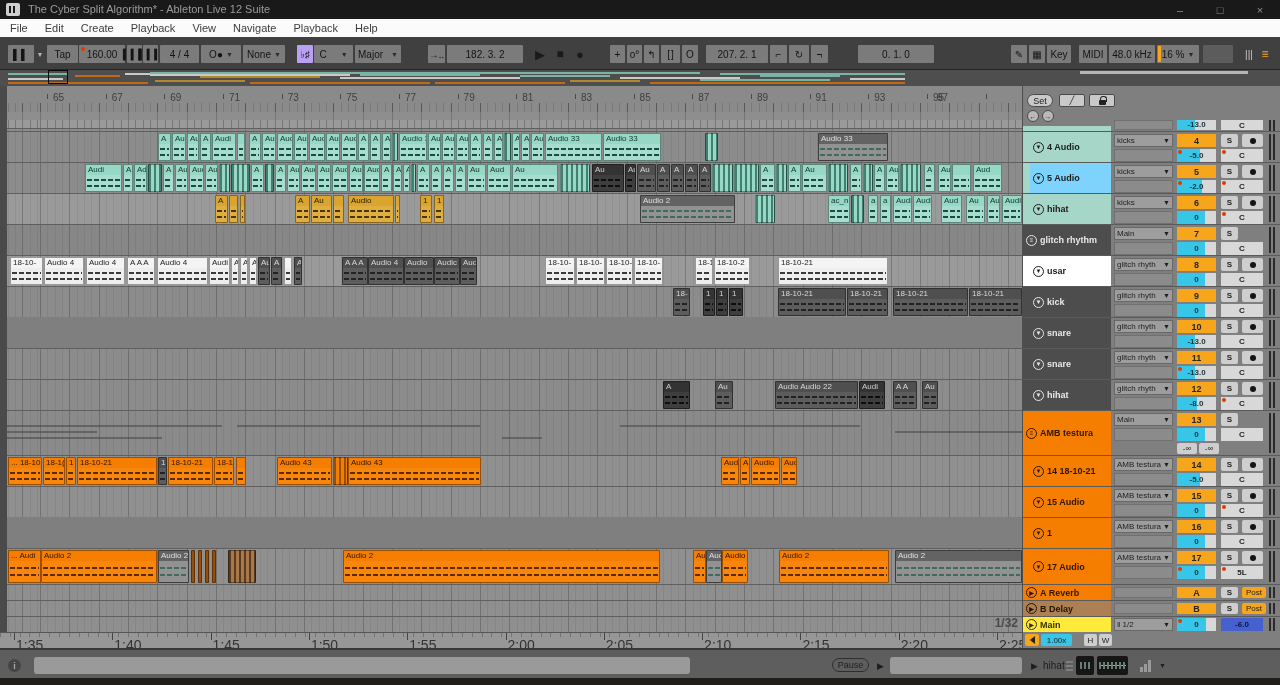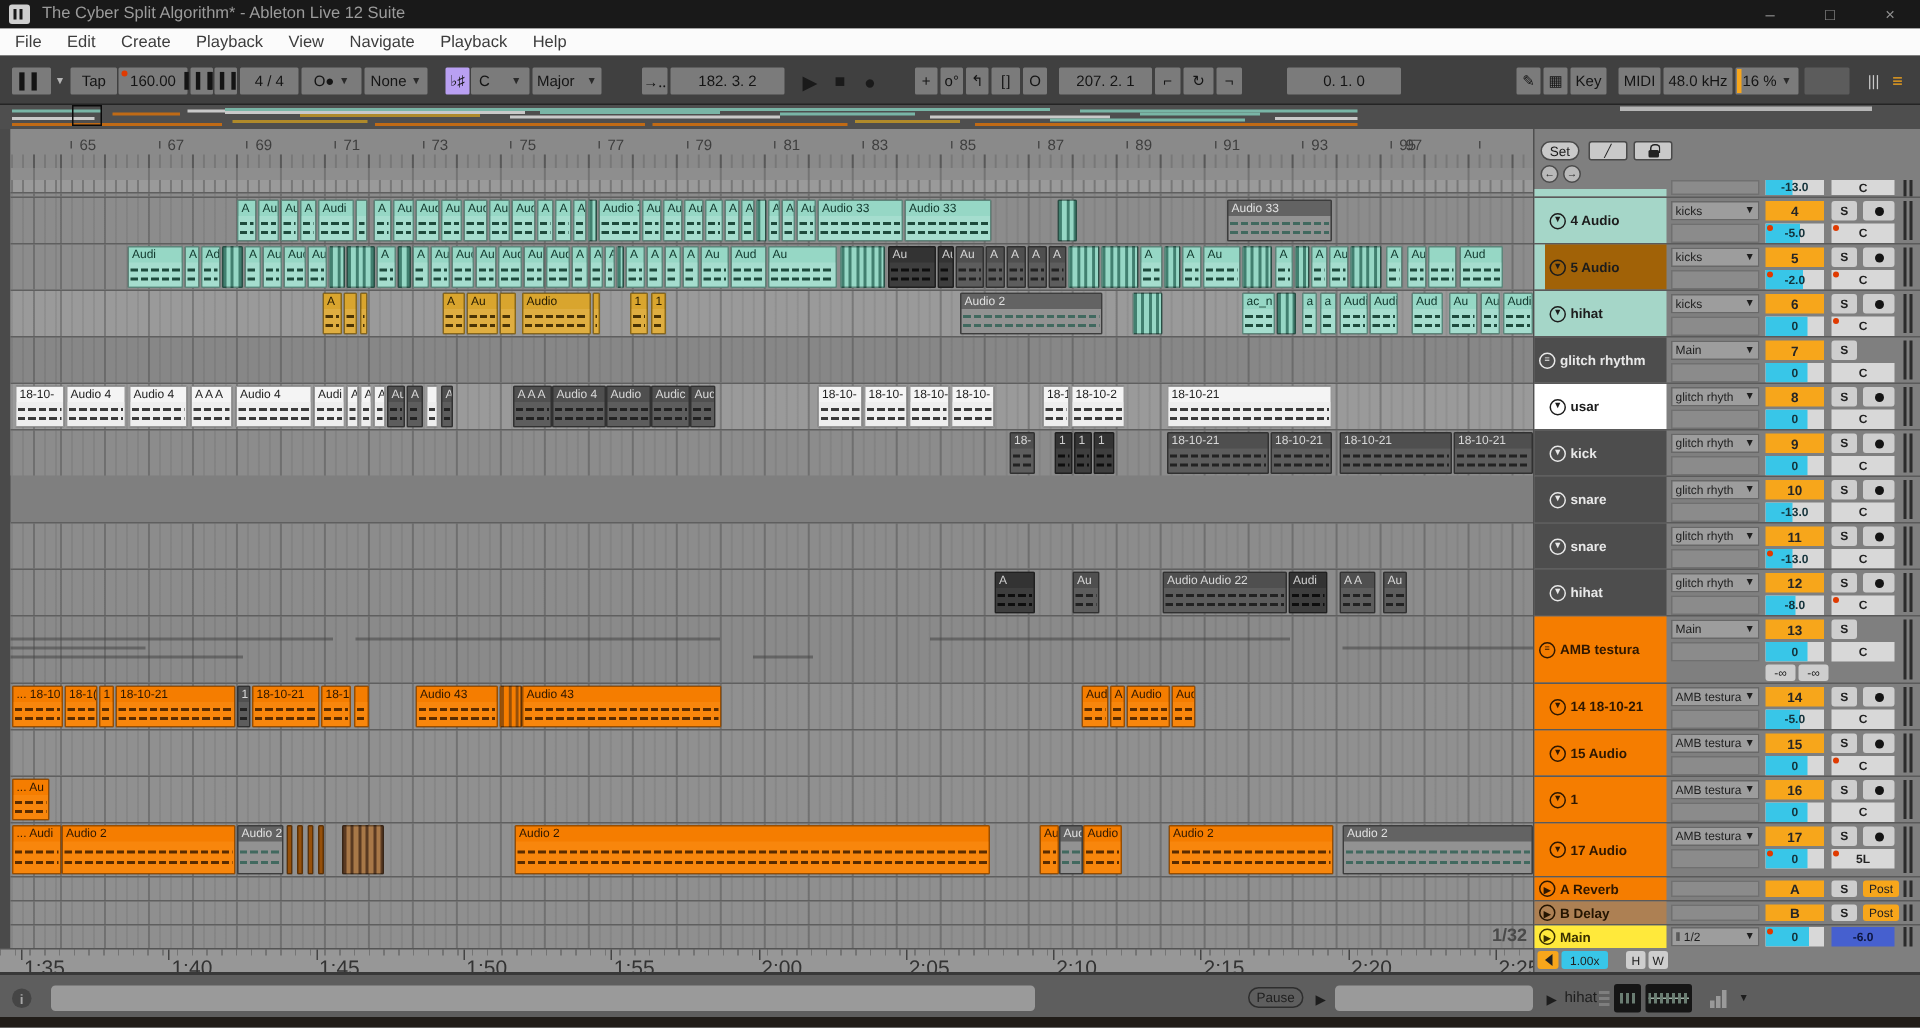--- a/index.html
+++ b/index.html
@@ -1291,29 +1291,20 @@
       </div>
       <div class="clip c-o" style="left: 774px; width: 16px; height: 28px;">
         <div class="ttl">Aud</div>
         <div class="bd">
           <i class="w1"></i>
           <i class="w2"></i>
         </div>
       </div>
     </div>
     <div class="lane" style="top: 400px; height: 31px; background-color: rgb(144, 144, 144);"></div>
-    <div class="lane" style="top: 431px; height: 31px; background-color: rgb(144, 144, 144);">
-      <div class="clip c-o" style="left: 1px; width: 25px; height: 28px;">
-        <div class="ttl">... Au</div>
-        <div class="bd">
-          <i class="w1"></i>
-          <i class="w2"></i>
-        </div>
-      </div>
-    </div>
     <div class="lane" style="top: 462px; height: 36px; background-color: rgb(144, 144, 144);">
       <div class="clip c-o" style="left: 1px; width: 33px; height: 33px;">
         <div class="ttl">... Audi</div>
         <div class="bd">
           <i class="w1"></i>
           <i class="w2"></i>
         </div>
       </div>
       <div class="clip c-o" style="left: 34px; width: 116px; height: 33px;">
         <div class="ttl">Audio 2</div>
@@ -1451,21 +1442,21 @@
           <div class="adot"></div>
         </div>
         <div class="panb">C<div class="adot"></div></div>
         <div class="meter">
           <i></i>
           <i></i>
         </div>
       </div>
       <div class="prow" style="top: 76px; height: 31px;">
         <div class="pband" style="background: rgb(165, 214, 200);"></div>
-        <div class="pname" style="left: 7px; width: 81px; background: #a16207; color: rgb(28, 28, 28); text-align: right;">
+        <div class="pname" style="left: 7px; width: 81px; background: #7dd3fc; color: rgb(28, 28, 28); text-align: right;">
           <span class="disc">▼</span>
           <span>5 Audio</span>
         </div>
         <div class="rout">
           <span>kicks</span>
           <span class="car">▼</span>
         </div>
         <div class="rout2"></div>
         <div class="numb">5</div>
         <div class="sbtn">S</div>

